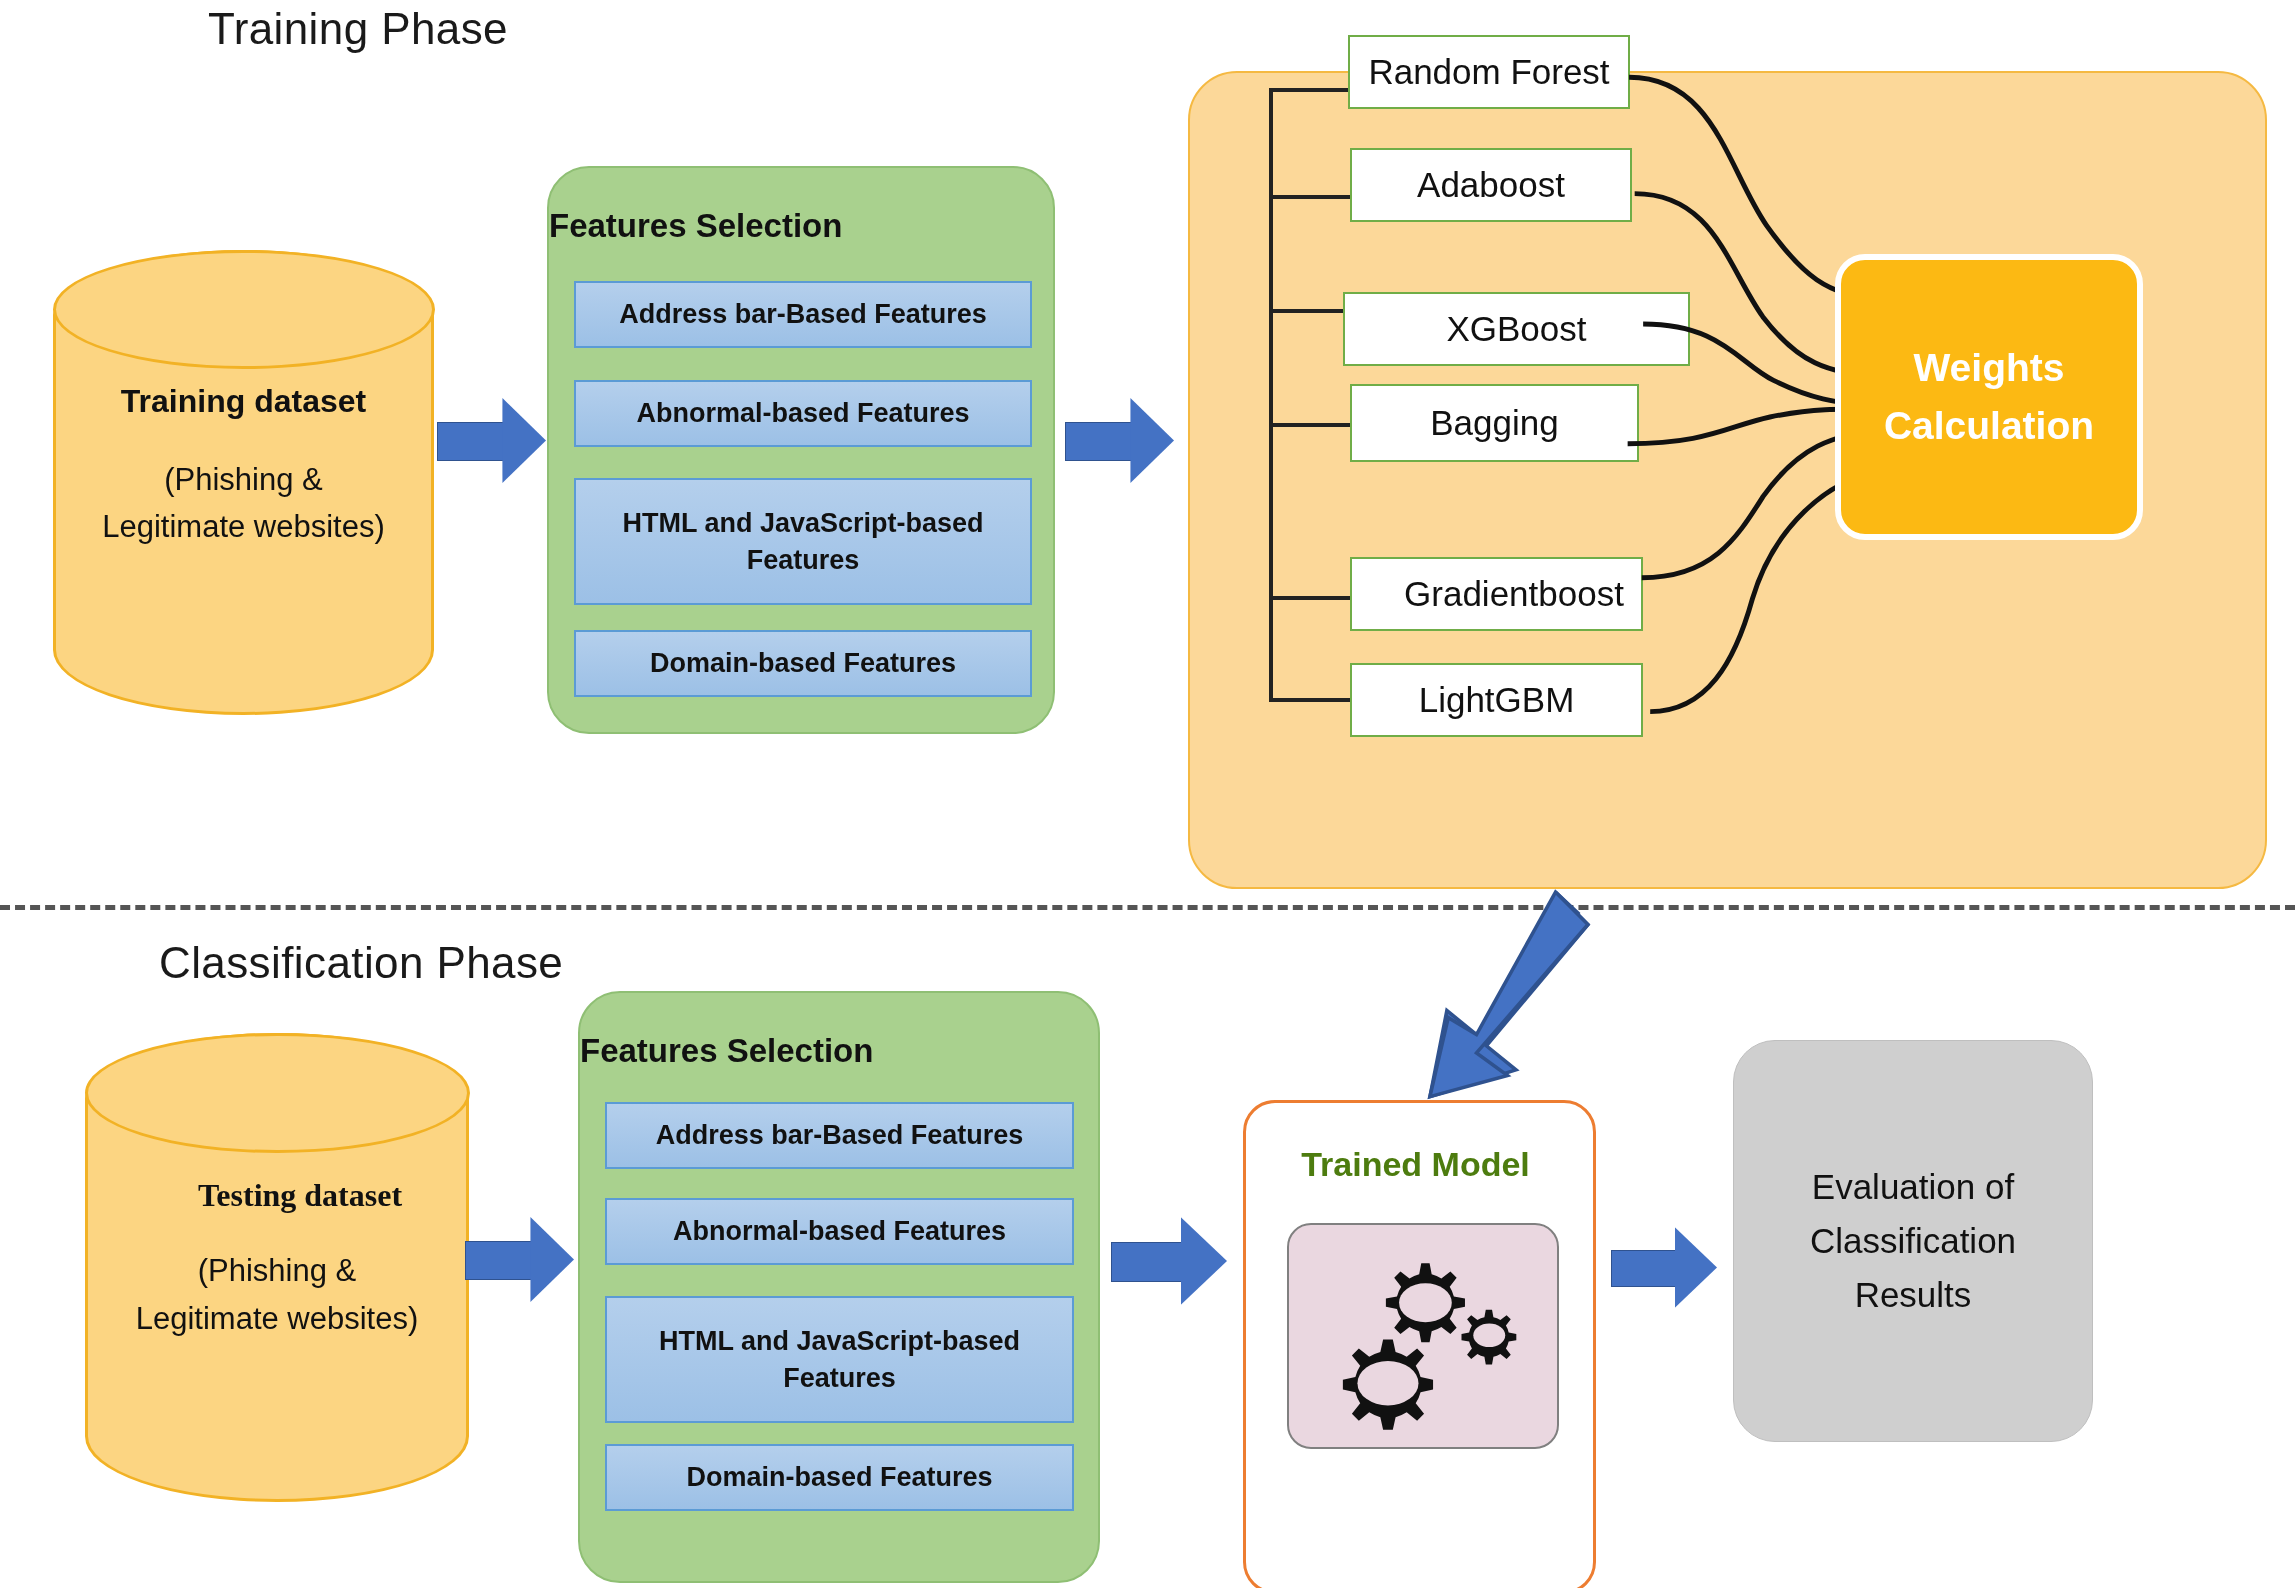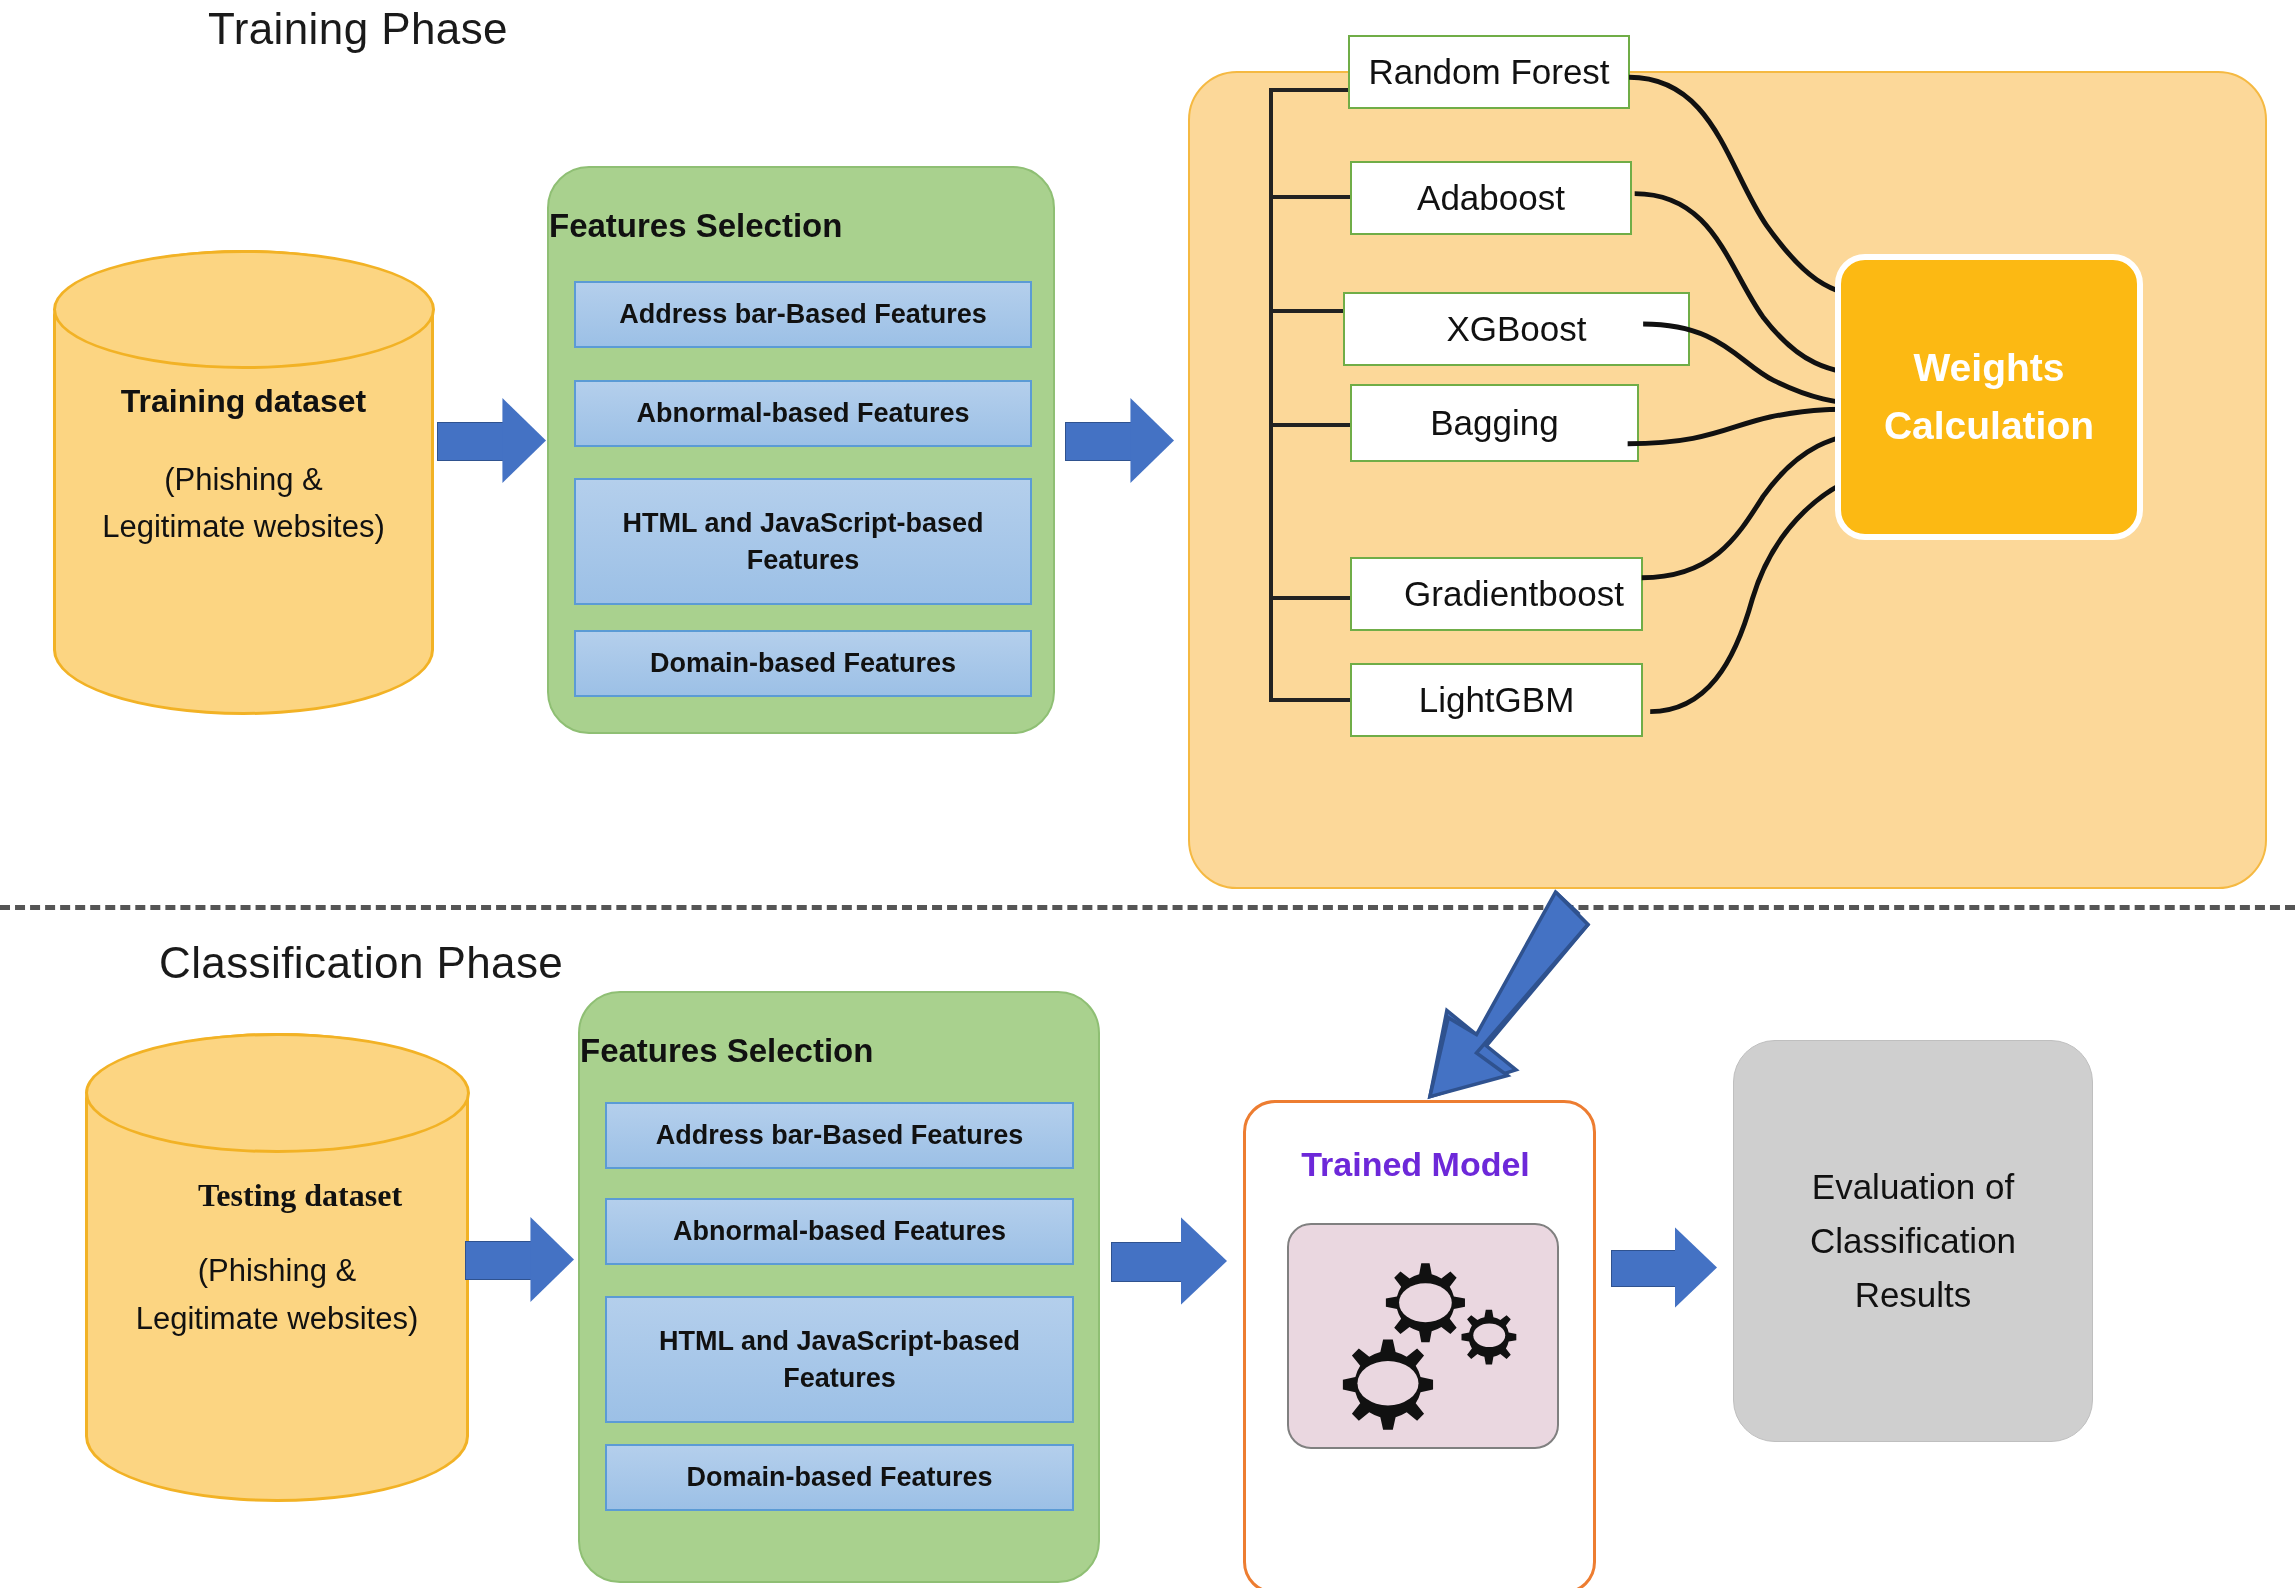--- a/index.html
+++ b/index.html
@@ -45,21 +45,21 @@
 
   
   .weights{position:absolute;background:#fcb913;border:6.3px solid #ffffff;border-radius:30px;
            box-sizing:border-box;display:flex;flex-direction:column;align-items:center;
            justify-content:center;color:#ffffff;font-weight:bold;font-size:39px;line-height:1.5;
            text-align:center;}
 
   
   .trained-model{position:absolute;background:#ffffff;border:3.5px solid #ed7d31;border-radius:32px;
                  box-sizing:border-box;}
-  .tm-title{position:absolute;left:0;right:8px;text-align:center;font-size:34px;font-weight:bold;color:#6d28d9;}
+  .tm-title{position:absolute;left:0;right:8px;text-align:center;font-size:34px;font-weight:bold;color:#4d7c0f;}
   .gearbox{position:absolute;background:#ead7e0;border:2.8px solid #808080;border-radius:24px;
            box-sizing:border-box;}
 
   
   .eval{position:absolute;background:#cfcfcf;border:1.4px solid #bfbfbf;border-radius:42px;
         box-sizing:border-box;display:flex;align-items:center;justify-content:center;
         text-align:center;font-size:35px;color:#111;line-height:1.55;}
 
   
   .divider{position:absolute;height:0;border-top:5px dashed #555;}
@@ -98,21 +98,21 @@
 
 <div class="abs tree-v" style="left:1269px;top:88px;height:614px;"></div>
 <div class="abs tree-h" style="left:1269px;top:88px;width:85px;"></div>
 <div class="abs tree-h" style="left:1269px;top:195px;width:85px;"></div>
 <div class="abs tree-h" style="left:1269px;top:309px;width:85px;"></div>
 <div class="abs tree-h" style="left:1269px;top:423px;width:85px;"></div>
 <div class="abs tree-h" style="left:1269px;top:596px;width:85px;"></div>
 <div class="abs tree-h" style="left:1269px;top:698px;width:85px;"></div>
 
 <div class="abs clf-box" style="left:1348px;top:35px;width:282px;height:74px;">Random Forest</div>
-<div class="abs clf-box" style="left:1350px;top:148px;width:282px;height:74px;margin-top:13px;">Adaboost</div>
+<div class="abs clf-box" style="left:1350px;top:148px;width:282px;height:74px;">Adaboost</div>
 <div class="abs clf-box" style="left:1343px;top:272px;width:347px;height:74px;margin-top:20px;">XGBoost</div>
 <div class="abs clf-box" style="left:1350px;top:384px;width:289px;height:78px;">Bagging</div>
 <div class="abs clf-box" style="left:1350px;top:557px;width:293px;height:74px;padding-left:35px;">Gradientboost</div>
 <div class="abs clf-box" style="left:1350px;top:663px;width:293px;height:74px;">LightGBM</div>
 
 <svg class="abs" style="left:1622px;top:42px;width:296px;height:719px;" viewBox="0 0 420 1020">
   <defs>
     <marker id="ah" markerWidth="9" markerHeight="9" refX="7" refY="4.5" orient="auto">
       <path d="M0,0 L9,4.5 L0,9 z" fill="#111"></path>
     </marker>

